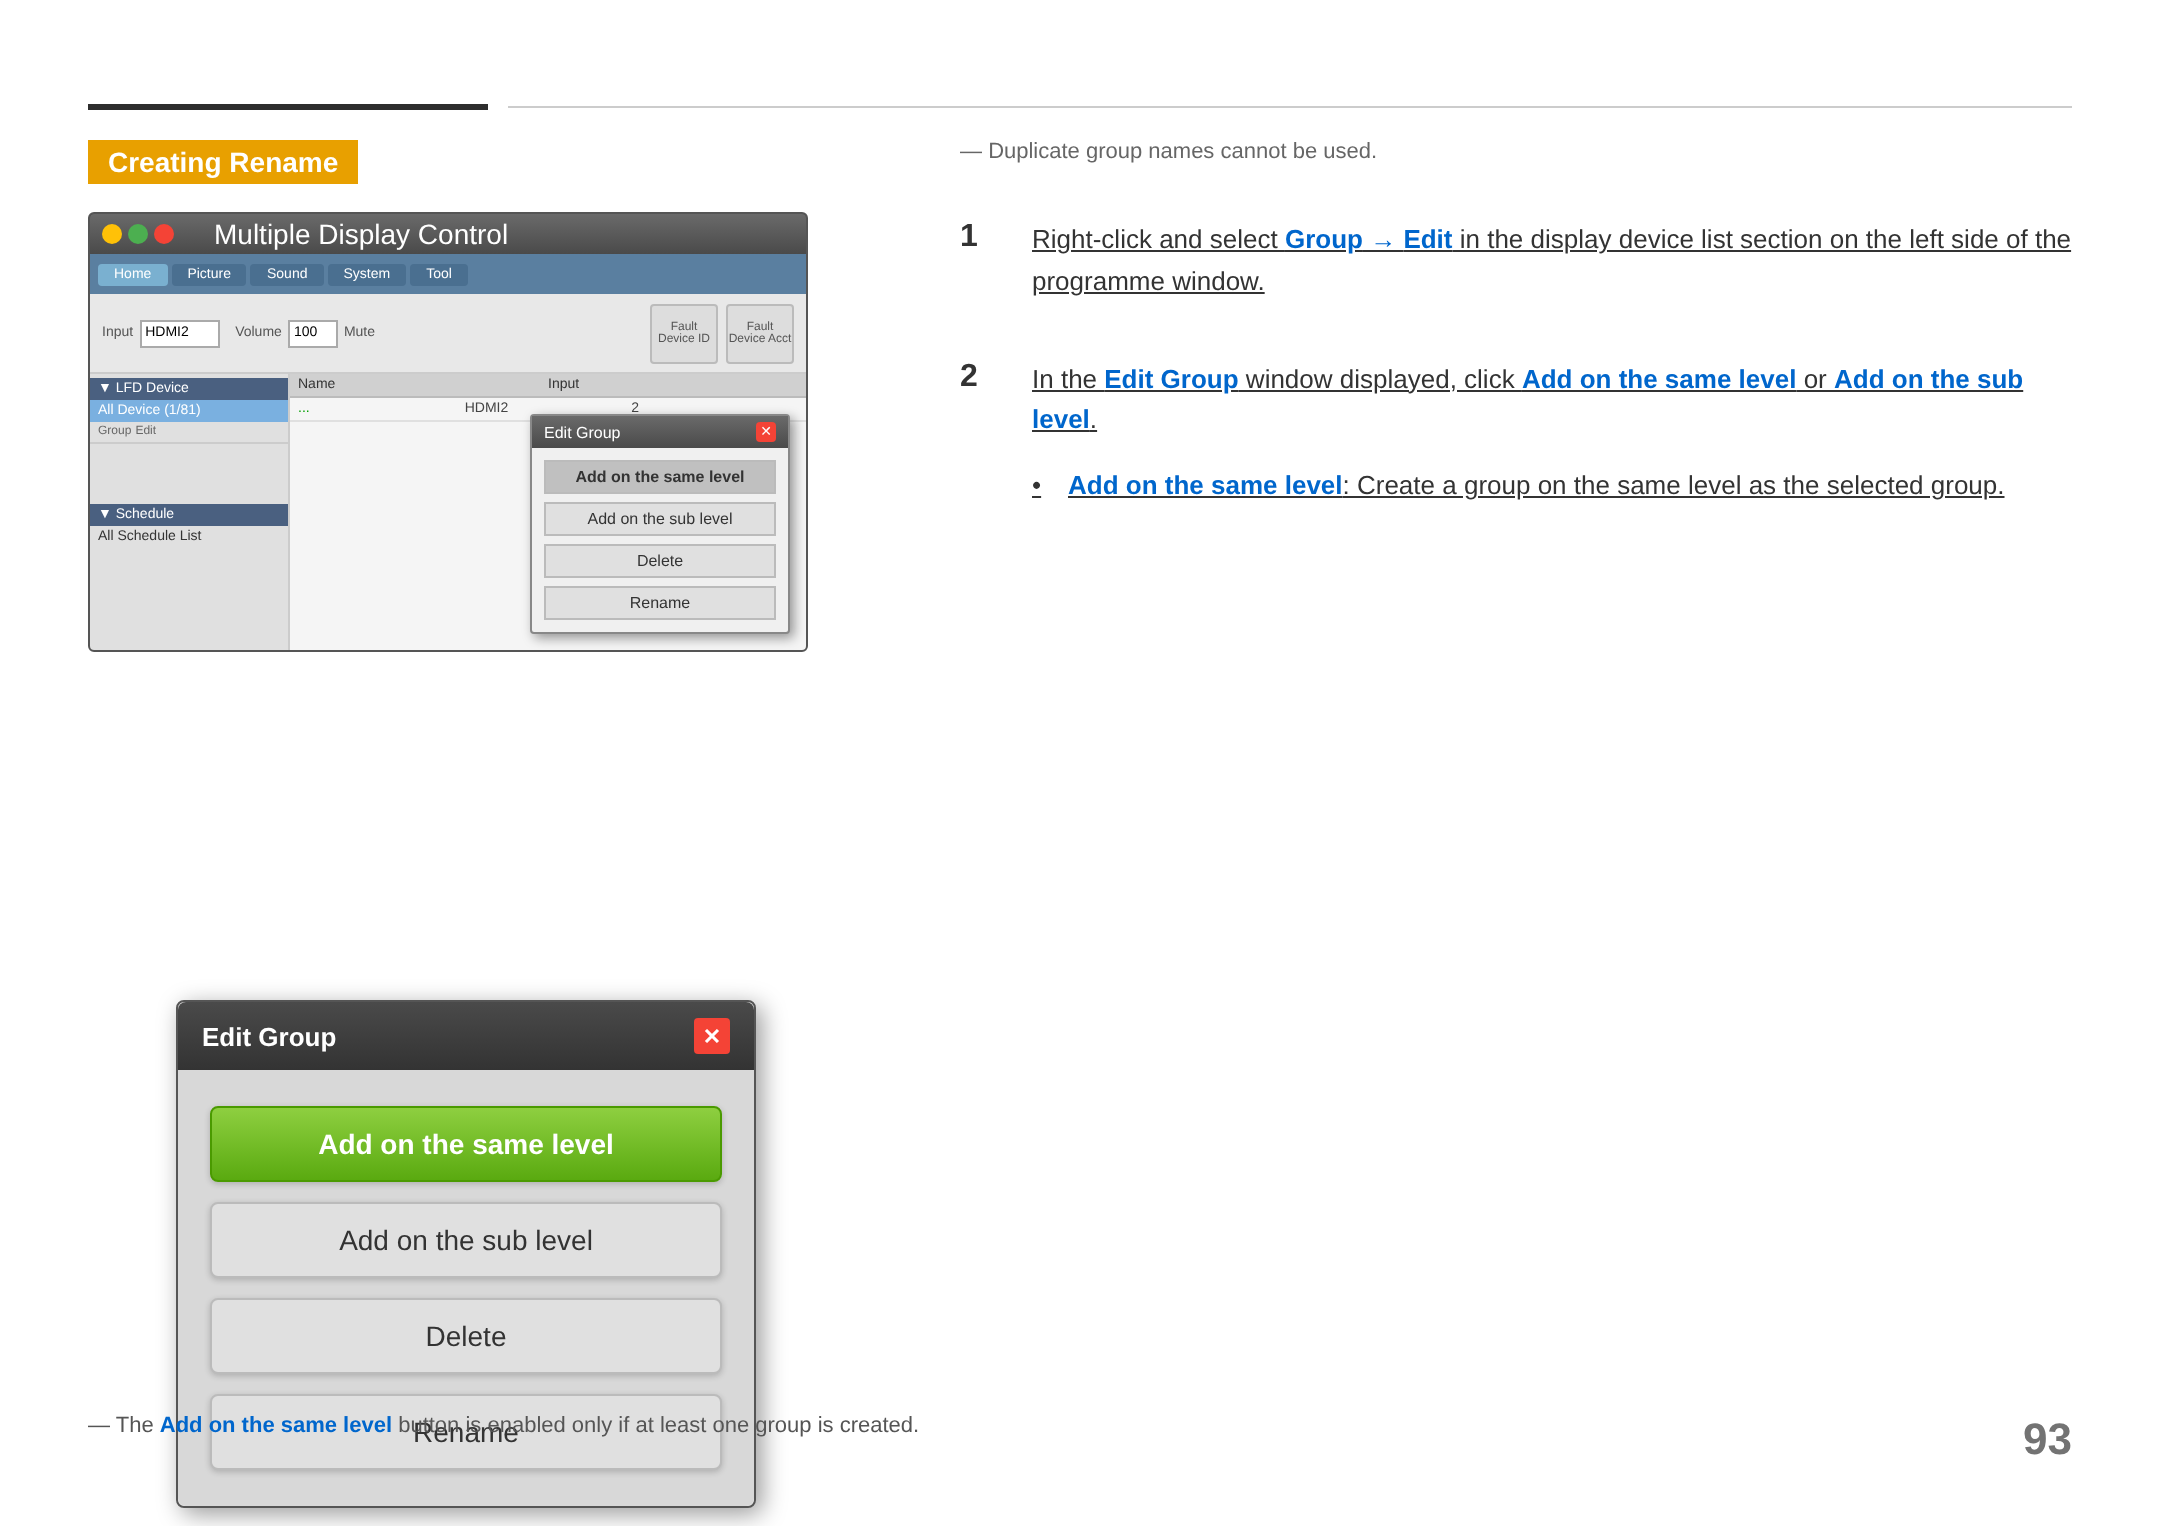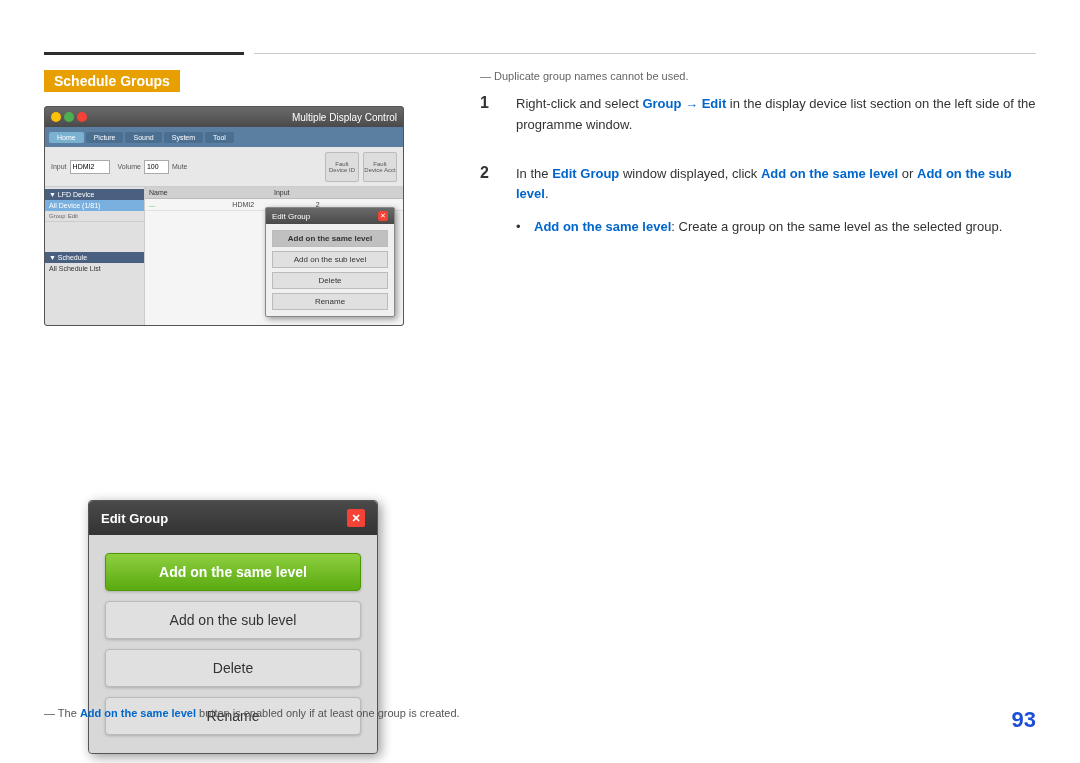--- a/index.html
+++ b/index.html
@@ -74,23 +74,24 @@
 
     .ss-titlebar {
       background: linear-gradient(to bottom, #6a6a6a, #4a4a4a);
       height: 20px;
       display: flex;
       align-items: center;
       padding: 0 6px;
     }
     .ss-title-text {
       color: #fff;
-      font-size: 10px;
+      font-size: 14px;
       flex: 1;
-      text-align: right;
+      text-align: left;
+      padding-left: 20px;
     }
     .ss-win-btns {
       display: flex;
       gap: 3px;
     }
     .ss-win-btn {
       width: 10px;
       height: 10px;
       border-radius: 50%;
     }
@@ -347,41 +348,42 @@
     }
 
     .intro-text {
       font-size: 13px;
       color: #333;
       margin-bottom: 8px;
     }
     .note-text {
       font-size: 11px;
       color: #666;
-      margin-bottom: 12px;
+      margin-bottom: 28px;
     }
     .note-text::before {
       content: '— ';
     }
 
     .step {
       display: flex;
       gap: 16px;
       margin-bottom: 28px;
     }
     .step-num {
       font-size: 16px;
       font-weight: bold;
       color: #333;
       min-width: 20px;
     }
     .step-text {
       font-size: 13px;
       color: #333;
       line-height: 1.6;
+      text-decoration: underline;
     }
     .step-text b {
       color: #0066cc;
       font-weight: bold;
     }
     .step-text .arrow {
       color: #0066cc;
     }
 
     .bullet-list {
@@ -412,34 +414,34 @@
       color: #0066cc;
       font-weight: bold;
     }
 
     
     .page-number {
       position: absolute;
       bottom: 30px;
       right: 44px;
       font-size: 22px;
-      color: #1d4ed8;
+      color: #737373;
       font-weight: bold;
     }
   </style>
 </head>
 <body>
 
 <div class="top-lines">
   <div class="top-line-dark"></div>
   <div class="top-line-light"></div>
 </div>
 
 <div class="left-col">
-  <div class="section-badge">Schedule Groups</div>
+  <div class="section-badge">Creating Rename</div>
 
   
   <div class="software-screenshot">
     <div class="ss-titlebar">
       <div class="ss-win-btns">
         <div class="ss-win-btn min"></div>
         <div class="ss-win-btn max"></div>
         <div class="ss-win-btn close"></div>
       </div>
       <div class="ss-title-text">Multiple Display Control</div>

